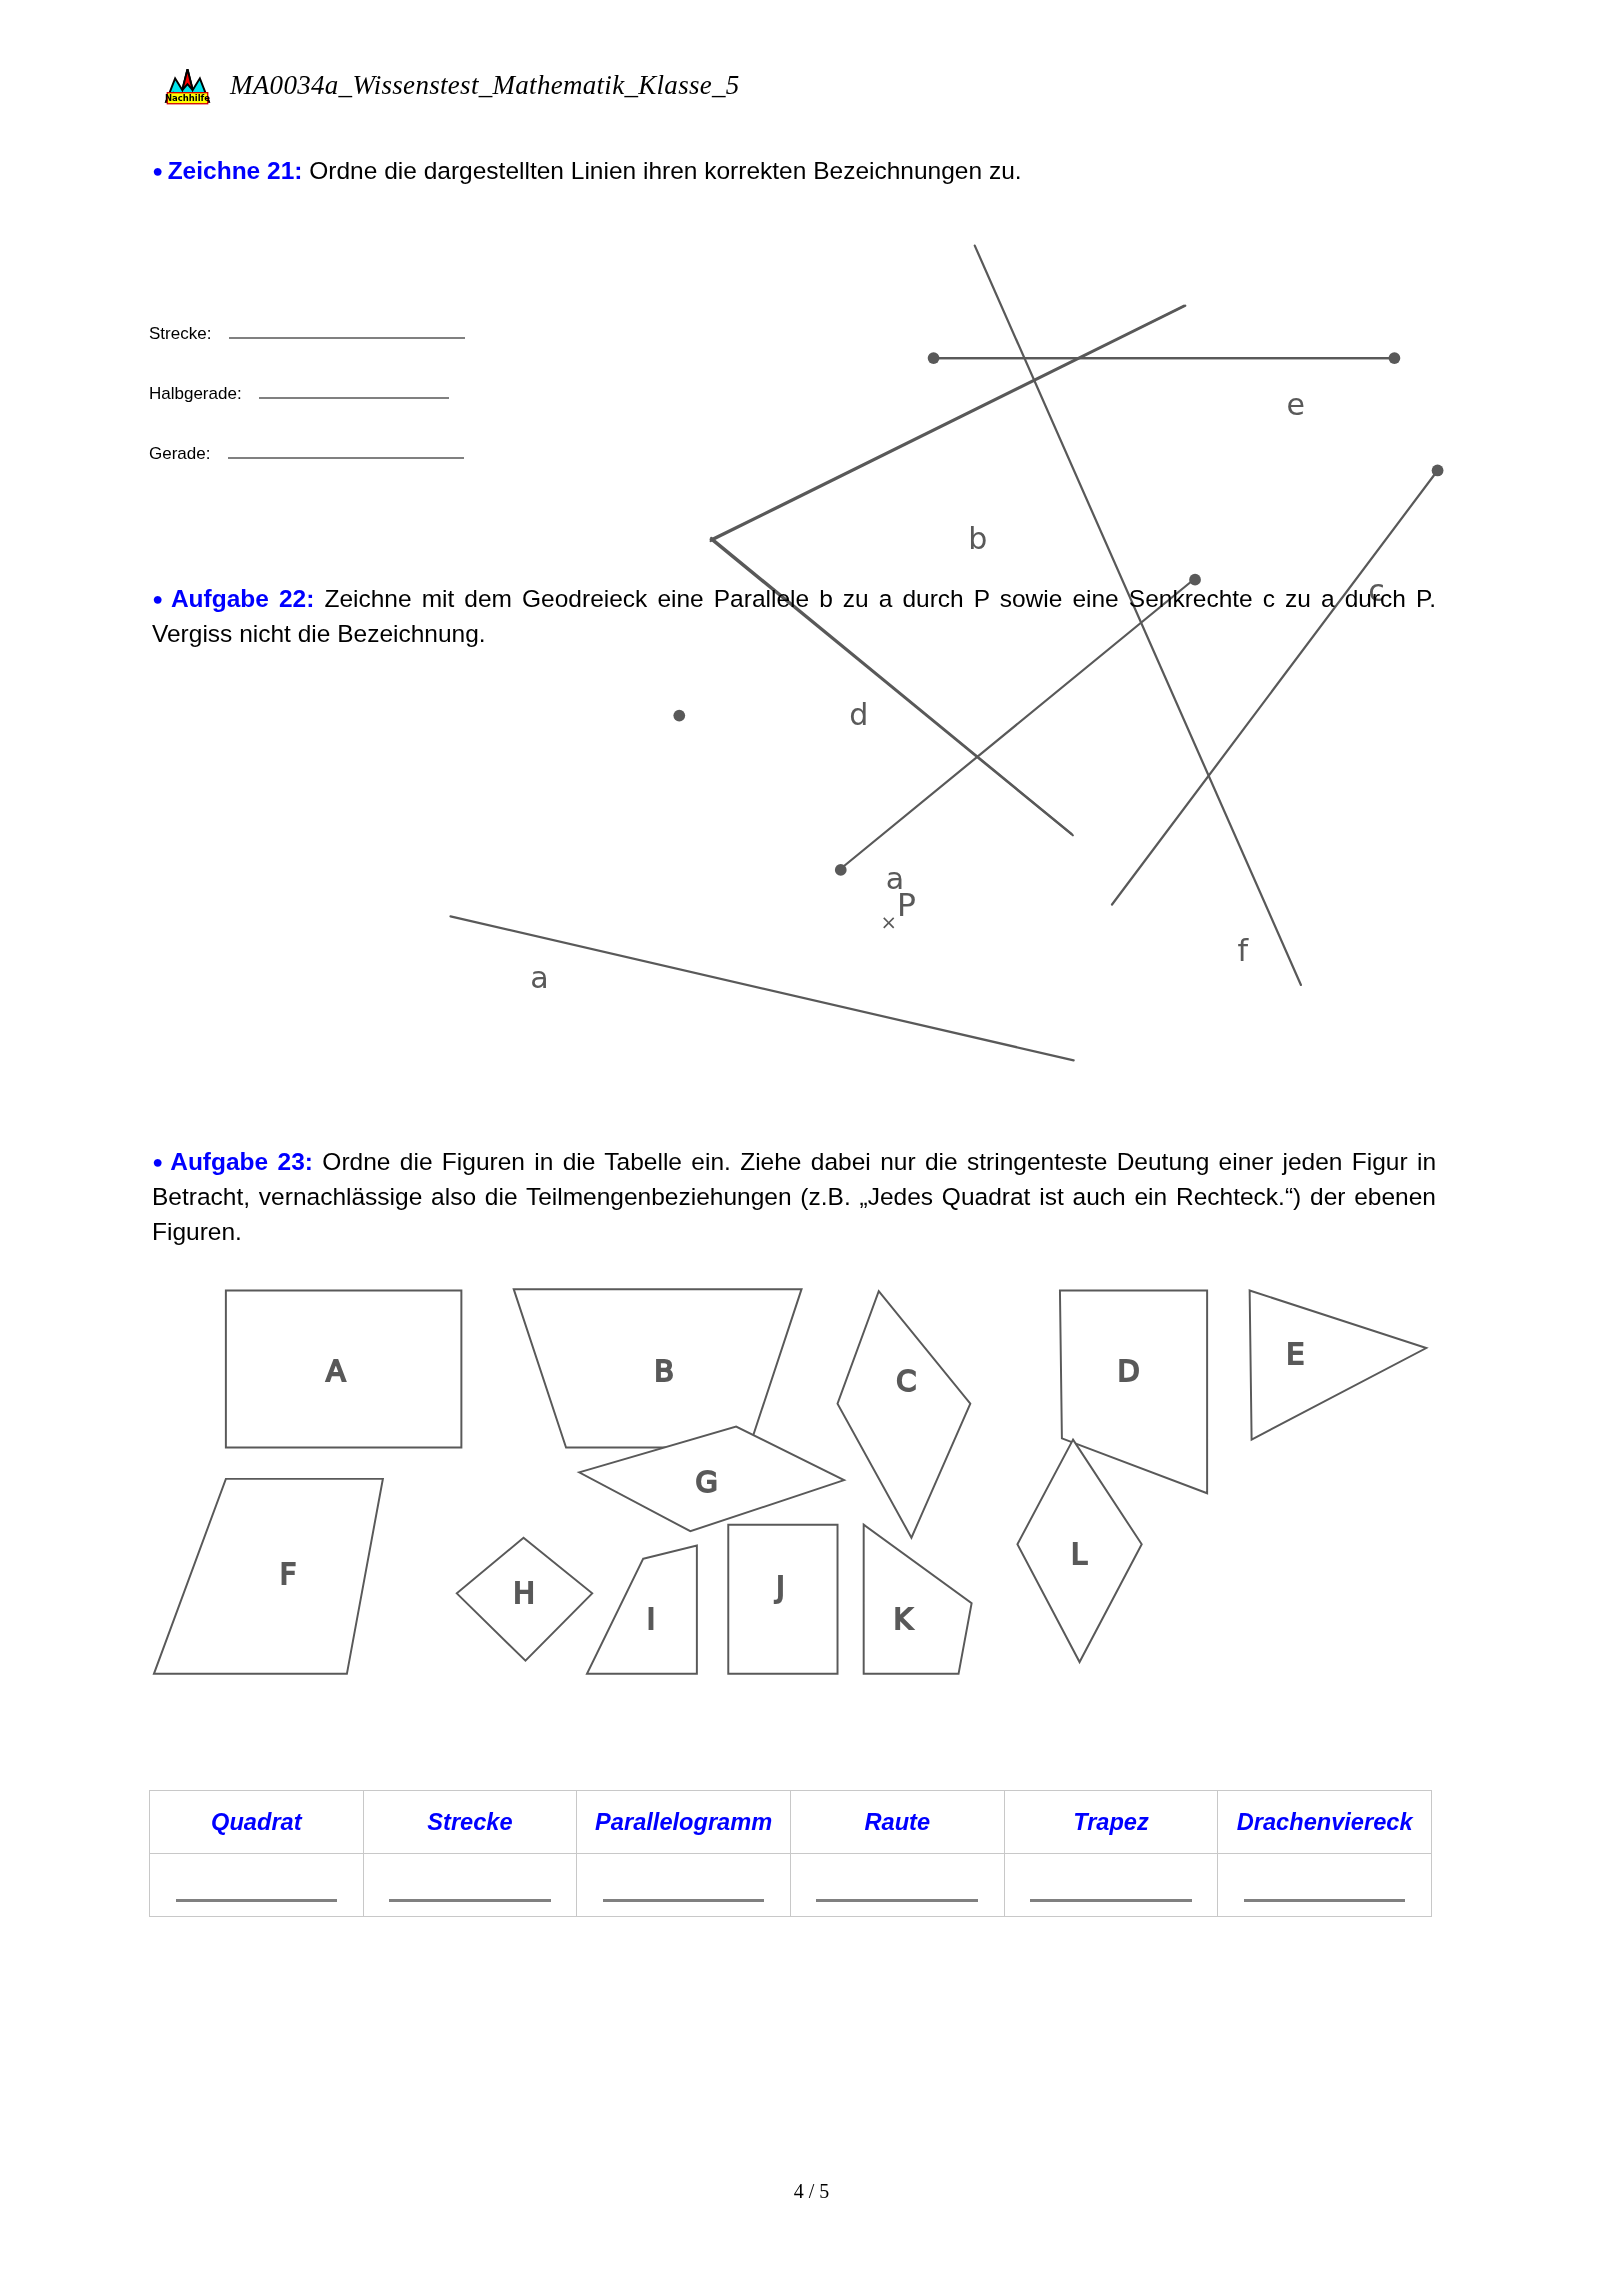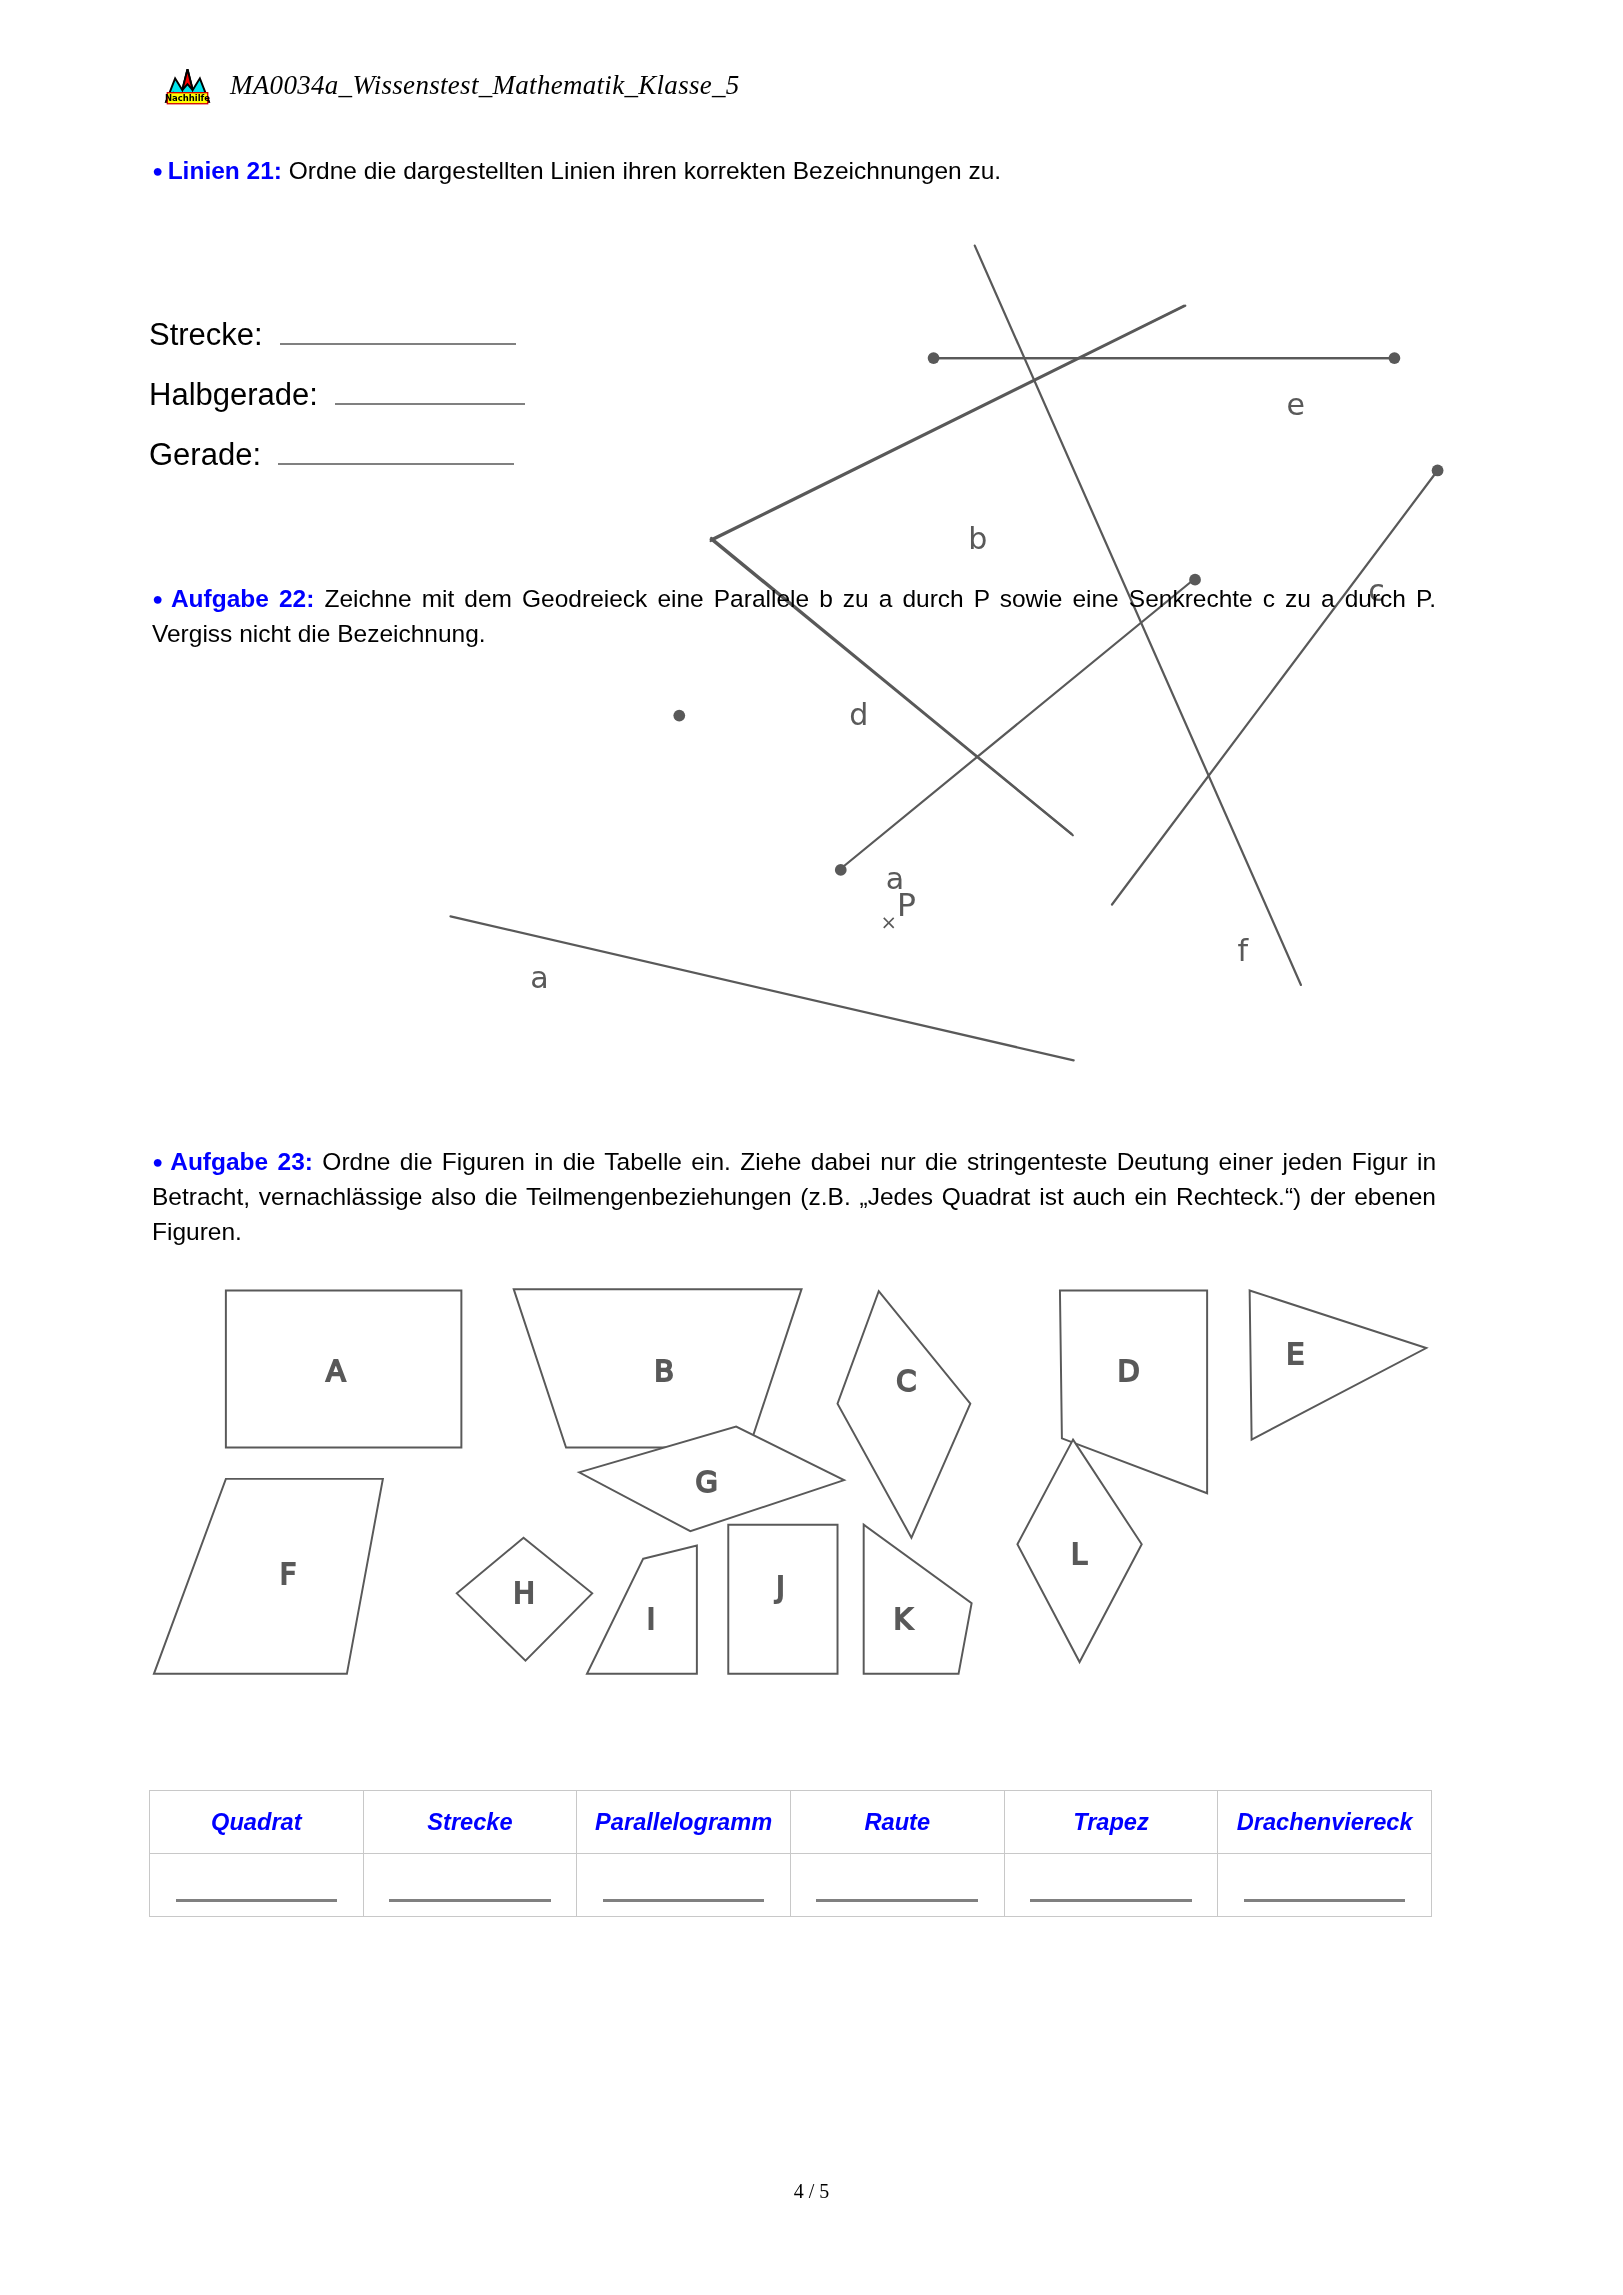--- a/index.html
+++ b/index.html
@@ -71,21 +71,21 @@
   .answers {
     position: absolute;
     left: 149px;
     top: 317px;
     width: 458px;
   }
   .answer-row {
     display: flex;
     align-items: baseline;
     height: 60px;
-    font-size: 31px;
+    font-size: 17px;
     gap: 8px;
   }
   .answer-label { white-space: nowrap; }
   .blank {
     display: inline-block;
     border-bottom: 2.6px solid #808080;
     margin-left: 9.2px;
     height: 19.6px;
   }
   .blank.w1 { width: 236px; }
@@ -172,21 +172,21 @@
       <path d="M6 58 C12 40, 22 38, 28 58 C33 40, 45 40, 50 58 C56 40, 66 42, 72 58 Z" fill="#ffff00" stroke="#000000" stroke-width="2"></path>
       <rect x="8" y="44" width="62" height="17" fill="#ffff00" stroke="#d00000" stroke-width="2"></rect>
       <text x="39" y="57" text-anchor="middle" font-family="DejaVu Sans, sans-serif" font-size="13" font-weight="bold" fill="#000000">Nachhilfe</text>
     </svg>
   </div>
   <div class="header-title">MA0034a_Wissenstest_Mathematik_Klasse_5</div>
 </div>
 
 <div class="task" style="top:154px;">
   <div class="task-body no-justify">
-    <span class="bullet">●</span><span class="task-label">Linien 21:</span><span> </span><span>Ordne die dargestellten Linien ihren korrekten Bezeichnungen zu.</span>
+    <span class="bullet">●</span><span class="task-label">Zeichne 21:</span><span> </span><span>Ordne die dargestellten Linien ihren korrekten Bezeichnungen zu.</span>
   </div>
 </div>
 
 <div class="answers">
   <div class="answer-row">
     <span class="answer-label">Strecke:</span>
     <span class="blank w1"></span>
   </div>
   <div class="answer-row">
     <span class="answer-label">Halbgerade:</span>

